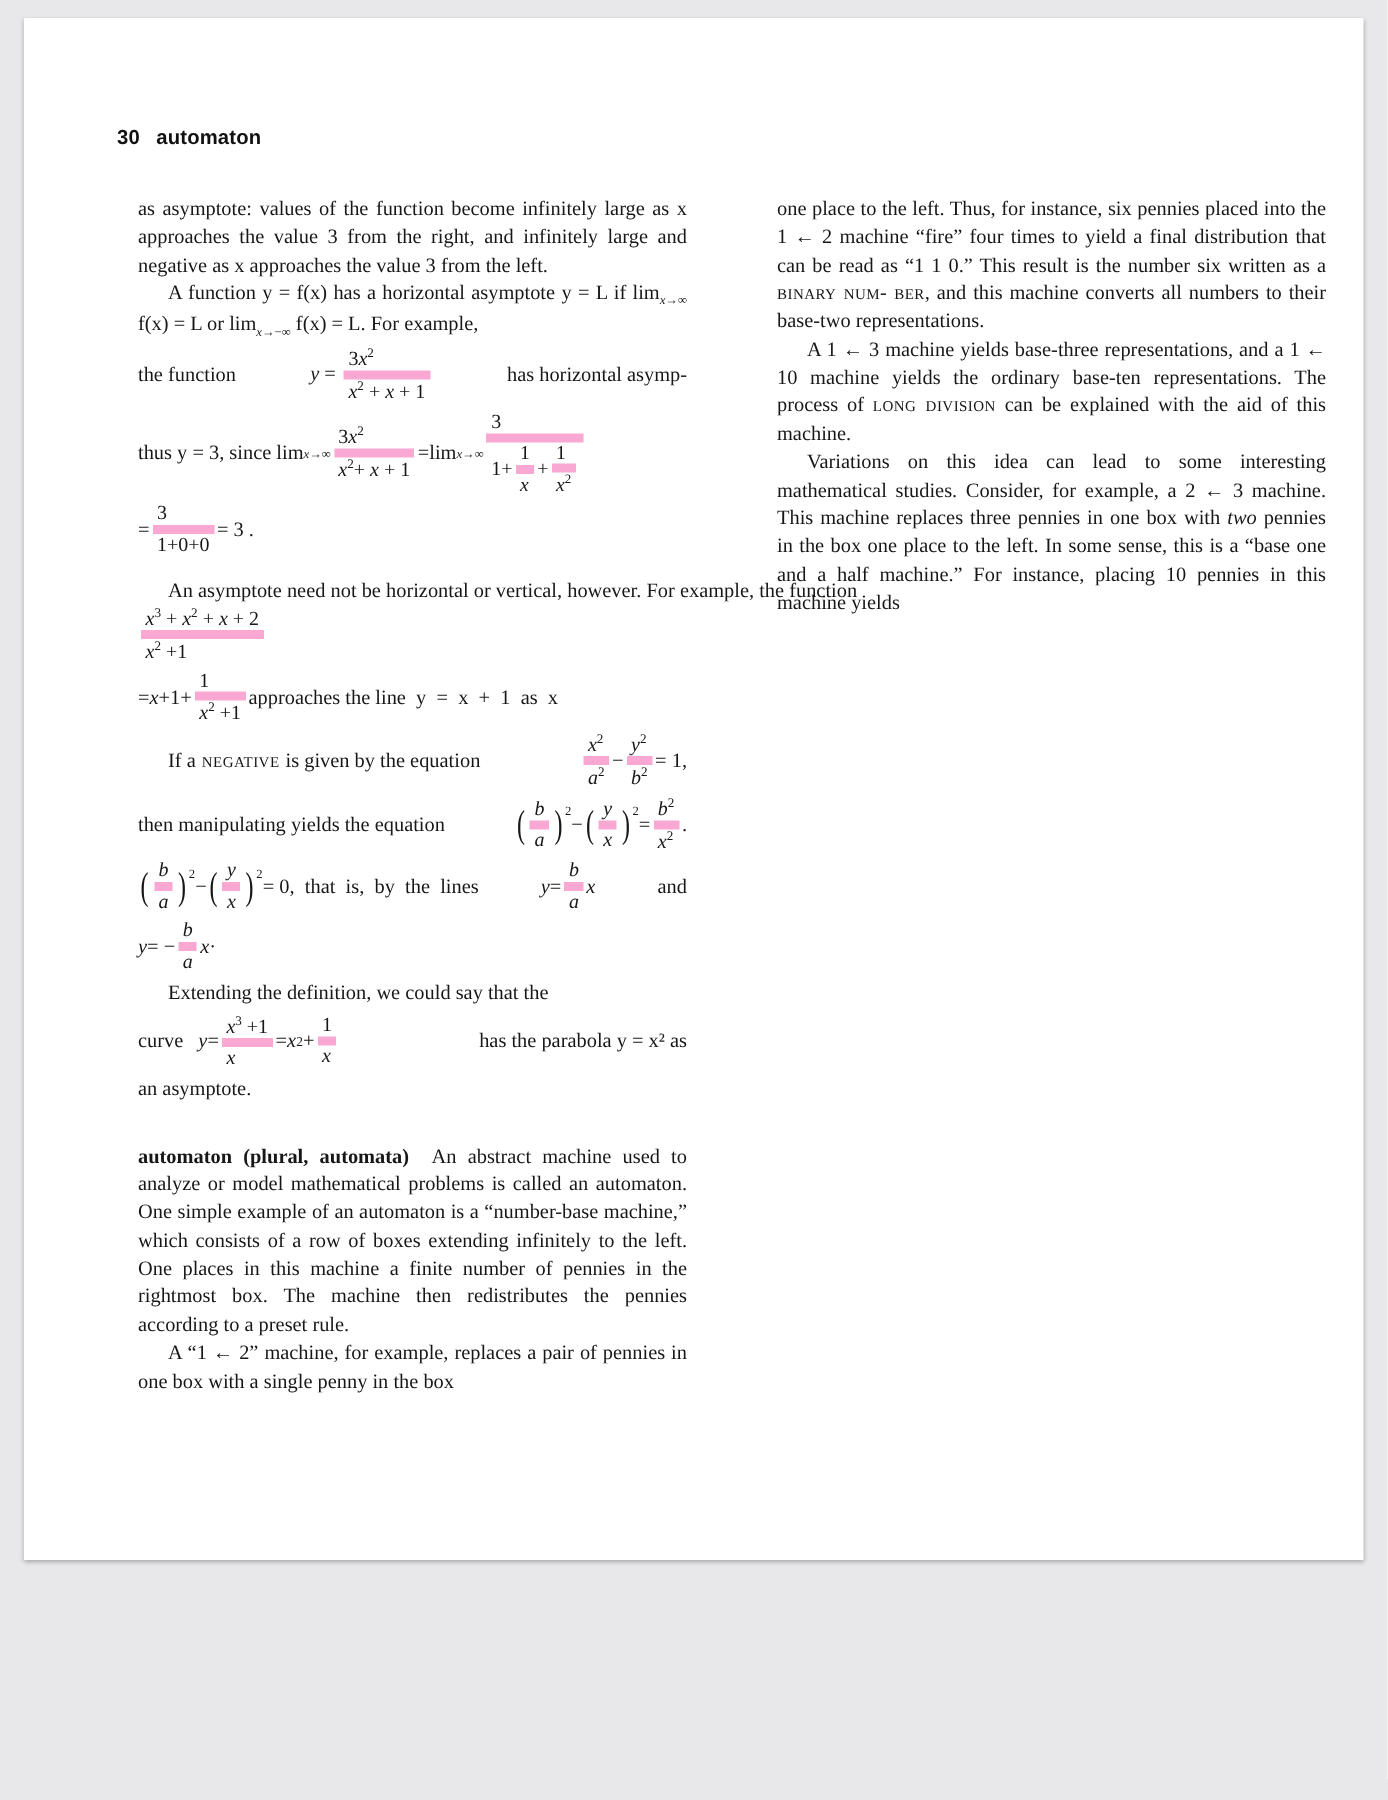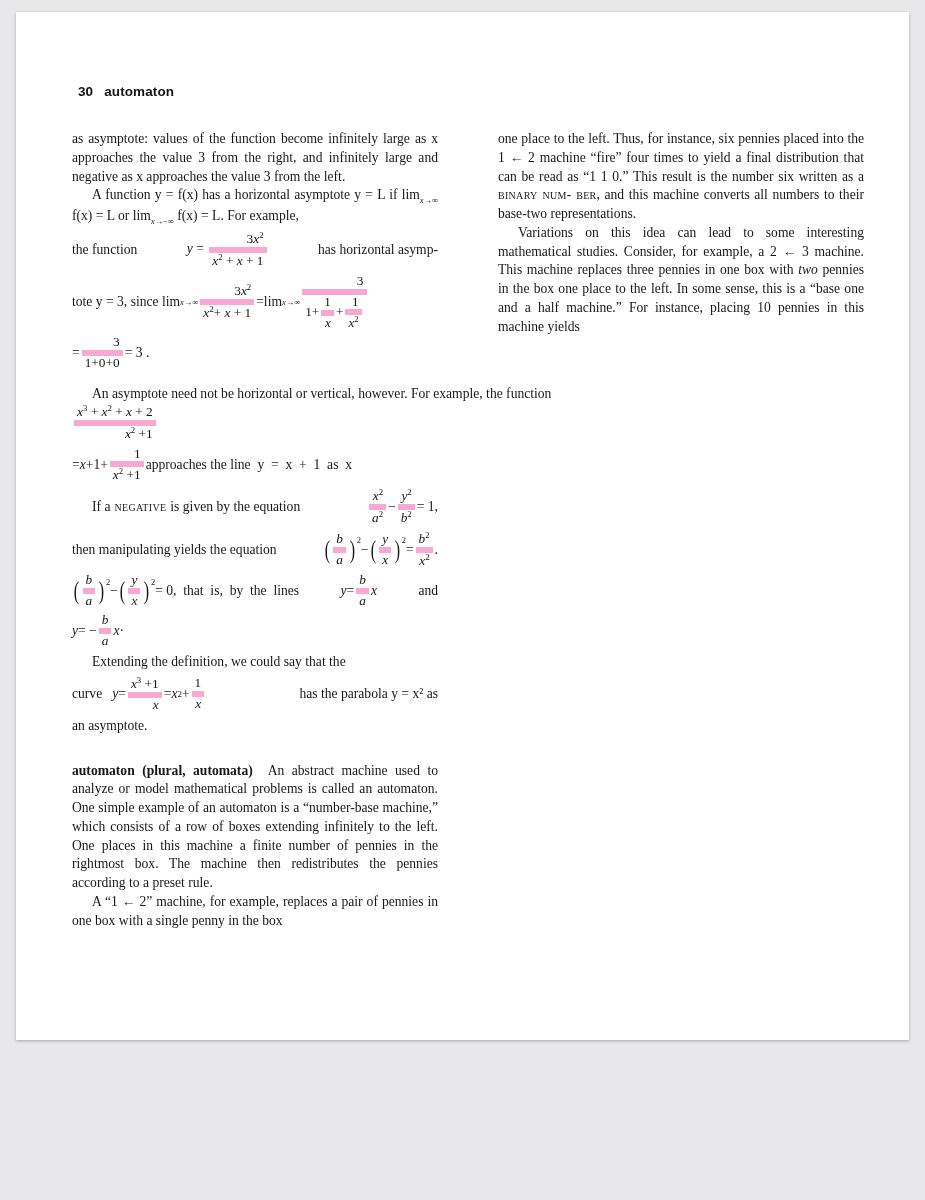--- a/index.html
+++ b/index.html
@@ -31,21 +31,21 @@
     font-family: "Liberation Sans", sans-serif;
     font-weight: bold;
     font-size: 13.5px;
     color: #111;
     letter-spacing: 0.1px;
   }
   .running-head .folio { margin-right: 11px; }
 
   .columns {
     position: absolute;
-    left: 56px;
+    left: 76px;
     top: 118px;
     width: 792px;
     height: 960px;
   }
   .col {
     position: absolute;
     top: 0;
     width: 366px;
     font-size: 13.6px;
     line-height: 1.38;
@@ -64,21 +64,21 @@
 
   .sc { font-variant: small-caps; letter-spacing: 0.3px; }
   .it { font-style: italic; }
   .entry-term { font-weight: bold; }
   .m { font-style: italic; font-family: "Liberation Serif", serif; }
   .up { font-style: normal; }
   .sup { font-size: 0.66em; vertical-align: super; font-style: normal; }
   .frac {
     display: inline-block;
     vertical-align: middle;
-    text-align: right;
+    text-align: left;
     line-height: 1.12;
     margin: 0 2px;
     font-size: 0.98em;
   }
   .frac .num { display: block; padding: 0 3px; }
   .frac .den { display: block; border-top: 6px solid #f9a8d4; padding: 0 3px; }
   .paren {
     display: inline-block;
     vertical-align: middle;
     font-size: 1.9em;
@@ -115,21 +115,21 @@
         <span class="txt">the function</span>
         <span style="flex:1"></span>
         <span class="mathitem"><span class="m">y</span> <span class="up">=</span>
           <span class="frac"><span class="num">3<span class="m">x</span><span class="sup">2</span></span><span class="den"><span class="m">x</span><span class="sup">2</span> + <span class="m">x</span> + 1</span></span>
         </span>
         <span style="flex:1"></span>
         <span class="txt">has horizontal asymp-</span>
       </div>
 
       <div class="flowrow">
-        <span class="txt">tote y = 3, since lim</span>
+        <span class="txt">thus y = 3, since lim</span>
           <span class="limsub"><span class="m">x</span>→∞</span>
         <span class="frac">
             <span class="num">3<span class="m">x</span><span class="sup">2</span></span>
             <span class="den"><span class="m">x</span><span class="sup">2</span>+ <span class="m">x</span> + 1</span>
           </span>
         <span class="up">=</span> 
           <span class="lim">lim</span>
           <span class="limsub"><span class="m">x</span>→∞</span>
         <span class="frac">
             <span class="num">3</span>
@@ -257,18 +257,19 @@
 
       <p class="noindent"><span class="entry-term">automaton (plural, automata)</span>&nbsp;&nbsp;<span>An abstract machine used to analyze or model mathematical problems is called an automaton. One simple example of an automaton is a “number-base machine,” which consists of a row of boxes extending infinitely to the left. One places in this machine a finite number of pennies in the rightmost box. The machine then redistributes the pennies according to a preset rule.</span></p>
 
       <p class="indent">A “1 ← 2” machine, for example, replaces a pair of pennies in one box with a single penny in the box</p>
     </div>
 
     <div class="col col-right">
 
       <p class="noindent"><span>one place to the left. Thus, for instance, six pennies placed into the 1 ← 2 machine “fire” four times to yield a final distribution that can be read as “1 1 0.” This result is the number six written as a </span><span class="sc">binary num-</span> <span class="sc">ber</span><span>, and this machine converts all numbers to their base-two representations.</span></p>
 
+      <p class="indent"><span>A 1 ← 3 machine yields base-three representations, and a 1 ← 10 machine yields the ordinary base-ten representations. The process of </span><span class="sc">long division</span><span> can be explained with the aid of this machine.</span></p>
 
       <p class="indent"><span>Variations on this idea can lead to some interesting mathematical studies. Consider, for example, a 2 ← 3 machine. This machine replaces three pennies in one box with </span><span class="it">two</span><span> pennies in the box one place to the left. In some sense, this is a “base one and a half machine.” For instance, placing 10 pennies in this machine yields</span></p>
 
     </div>
   </div>
 </div>
 
 </body></html>

